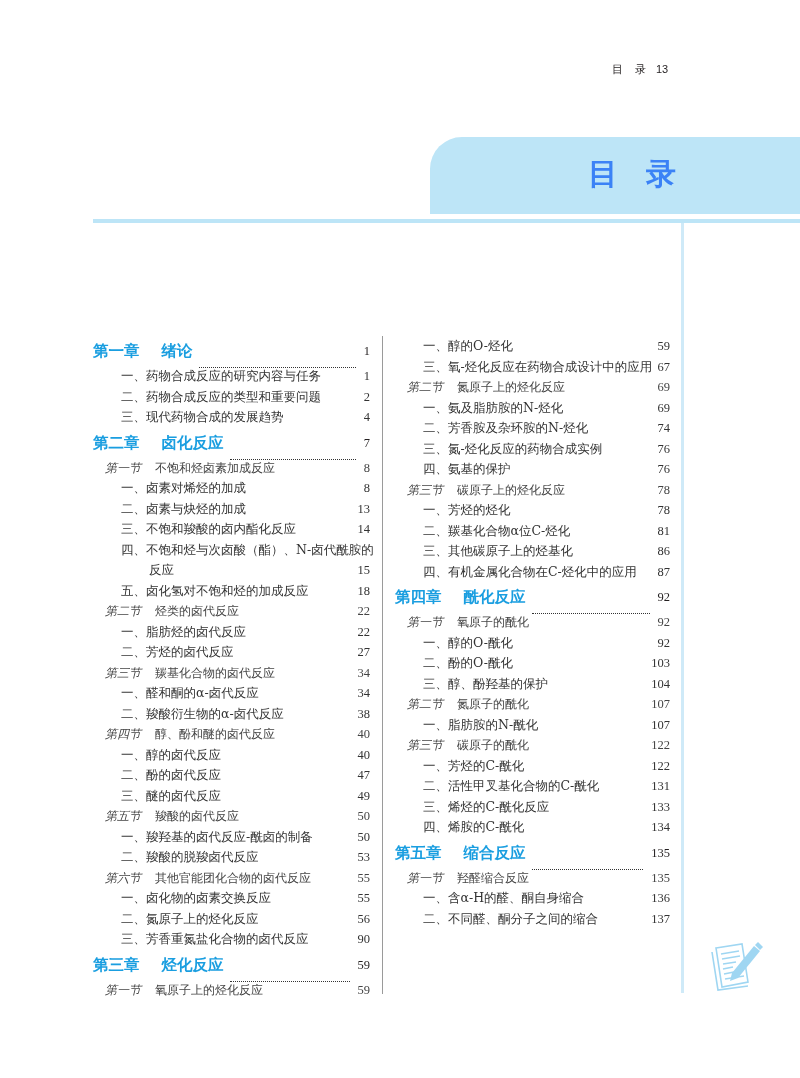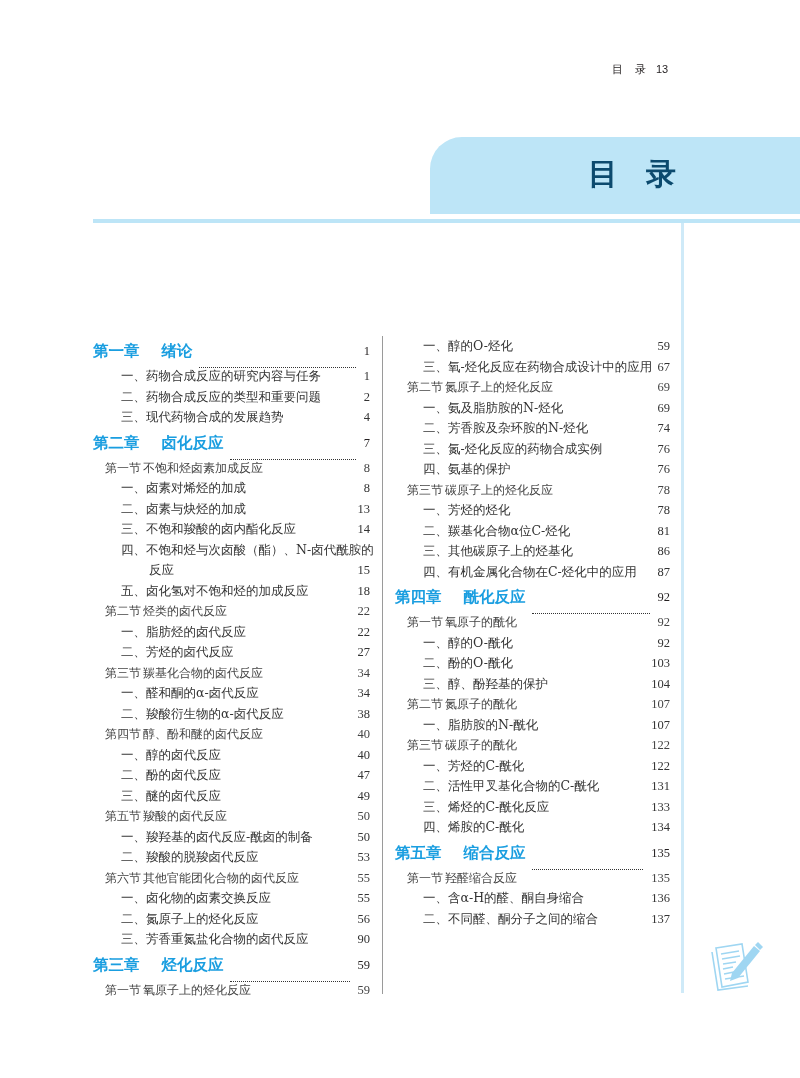--- a/index.html
+++ b/index.html
@@ -5,39 +5,39 @@
   html, body { margin:0; padding:0; background:#ffffff; }
   body { width:800px; height:1078px; position:relative; overflow:hidden;
          font-family:"DejaVu Serif","Liberation Serif",serif; color:#231f20; }
   .running-head { position:absolute; left:612px; top:62px; font-family:"Liberation Sans","DejaVu Sans",sans-serif;
                   font-size:11px; color:#231f20; letter-spacing:0; }
   .running-head span { margin-right:12px; }
   .running-head .num { margin-right:0; margin-left:-2px; }
   .title-band { position:absolute; left:430px; top:137px; width:370px; height:77px;
                 background:#bde5f7; border-top-left-radius:32px; }
   .title-text { position:absolute; left:588px; top:154px; font-family:"DejaVu Serif","Liberation Serif",serif;
-                font-size:30px; font-weight:bold; color:#0c4a6e; letter-spacing:0; }
+                font-size:30px; font-weight:bold; color:#3b82f6; letter-spacing:0; }
   .title-text span { display:inline-block; }
   .title-text .g { width:58px; }
   .h-rule { position:absolute; left:93px; top:219px; width:707px; height:4px; background:#bde5f7; }
   .v-rule-right { position:absolute; left:681px; top:223px; width:3px; height:770px; background:#cfeaf8; }
   .v-rule-mid { position:absolute; left:382px; top:336px; width:1px; height:658px; background:#9a9a9a; }
 
   .col { position:absolute; top:336px; }
   .col-left { left:93px; width:277px; }
   .col-right { left:395px; width:275px; }
   .row { position:relative; height:20.5px; line-height:20.5px; font-size:12.5px; white-space:nowrap; }
   .row .pg { position:absolute; right:0; top:0; font-family:"Liberation Serif","DejaVu Serif",serif; font-size:12.5px; }
   .row.chapter { height:30px; line-height:30px; display:flex; align-items:flex-end; }
   .row.chapter .ctitle { color:#1a9ee0; font-family:"DejaVu Sans","Liberation Sans",sans-serif; font-weight:bold; font-size:15.5px; }
   .row.chapter .cnum { margin-right:22px; }
   .row.chapter .dots { flex:1; margin:0 8px 0 6px; border-bottom:1.5px dotted #333; height:0; position:relative; top:2px; }
   .row.chapter .pg { position:static; }
   .row.section { padding-left:12px; font-family:"DejaVu Sans","Liberation Sans",sans-serif; font-size:12px; color:#444; }
-  .row.section .snum { margin-right:2px; }
+  .row.section .snum { margin-right:14px;font-style:italic; }
   .row.item { padding-left:28px; color:#333; }
   .row.item.cont { padding-left:56px; }
   .note-icon { position:absolute; left:708px; top:940px; width:60px; height:56px; }
 </style>
 </head>
 <body>
 
 <div class="running-head">
   <span>目</span><span>录</span><span class="num">13</span>
 </div>

